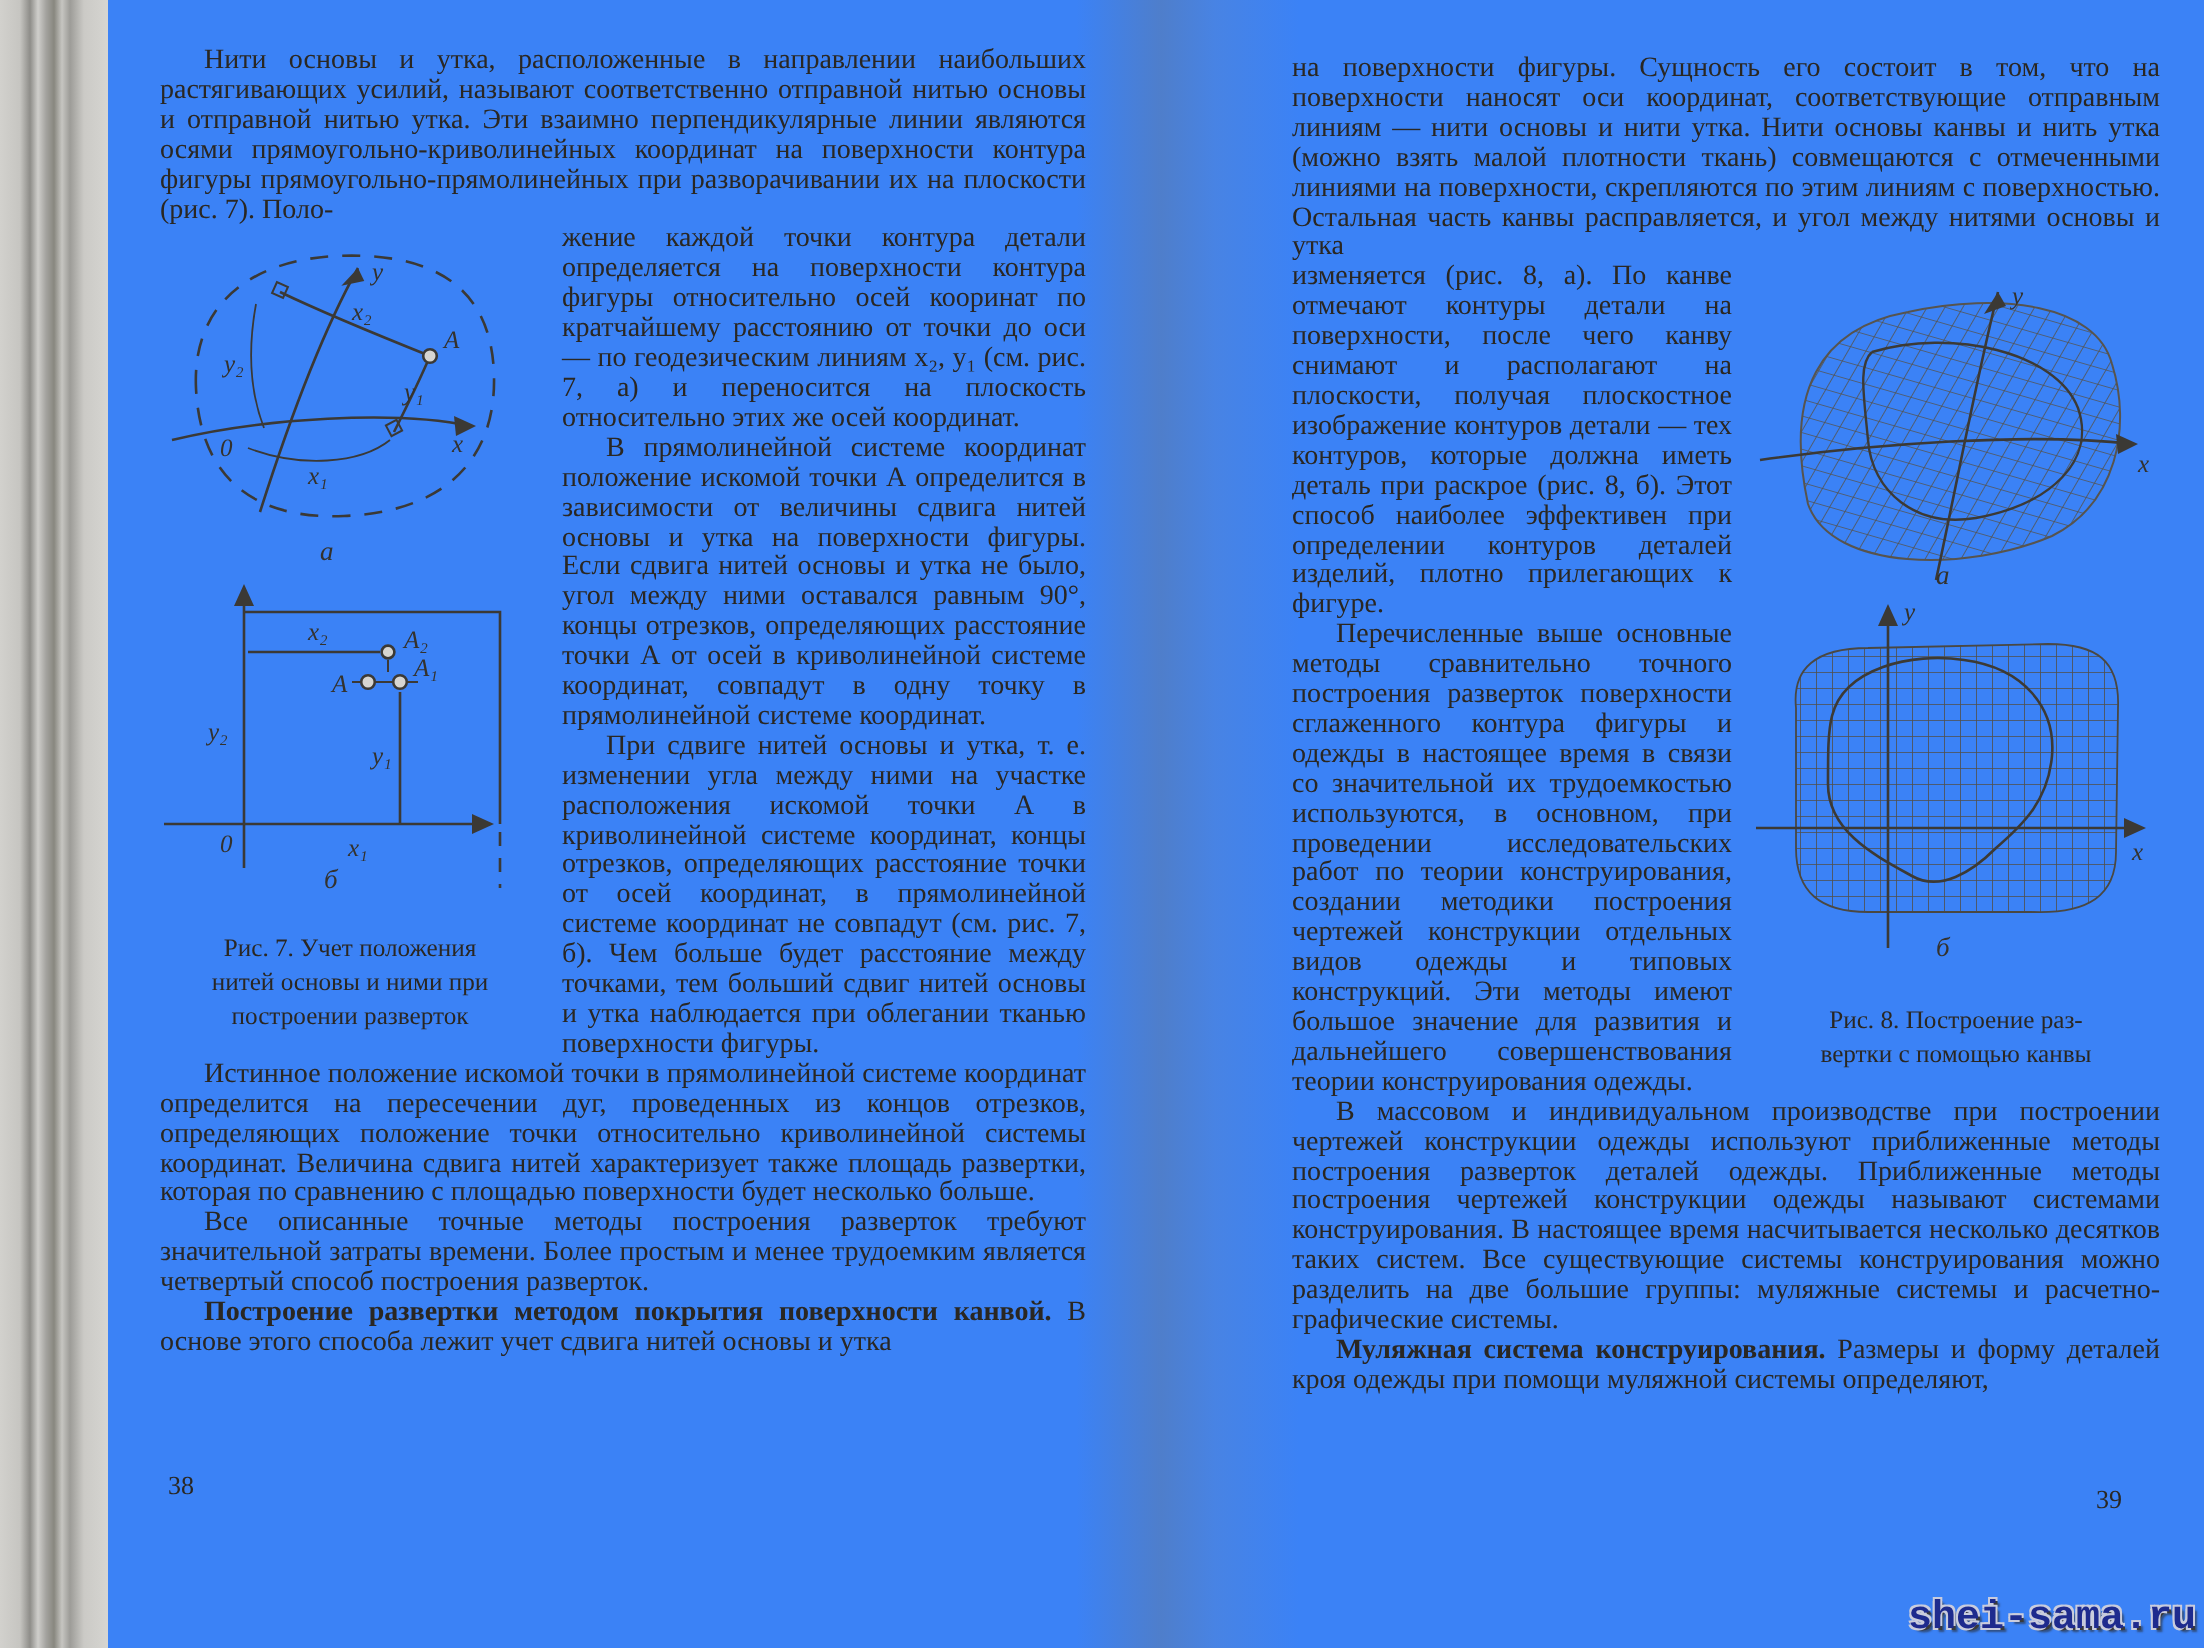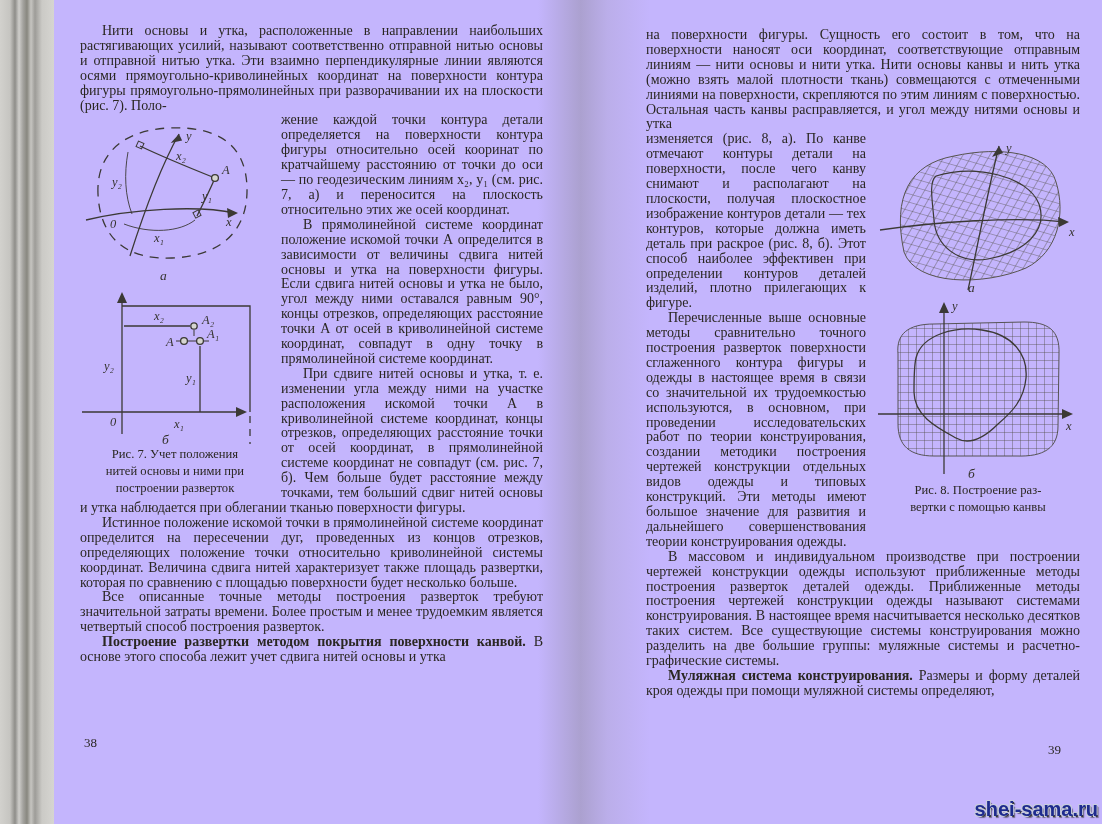--- a/index.html
+++ b/index.html
@@ -1,18 +1,18 @@
 <!DOCTYPE html>
 <html><head>
 <meta charset="utf-8">
 <style>
   html,body{margin:0;padding:0;}
   body{width:1102px;height:824px;position:relative;background:#b9b8b4;
        font-family:"Liberation Serif","DejaVu Serif",serif;}
-  #scan{position:absolute;inset:0;background:#c4b5fd;overflow:hidden;color:#2a2722;}
+  #scan{position:absolute;inset:0;background:#3b82f6;overflow:hidden;color:#2a2722;}
 
   
   #page-edges{position:absolute;left:0;top:0;width:54px;height:100%;
     background:linear-gradient(90deg,#d2d1cd 0px,#c6c5c1 10px,#8e8d89 15px,#cfcecb 19px,
       #a4a39f 23px,#88877f 27px,#c6c5c1 31px,#9d9c98 35px,#cbcac6 42px,#d6d5d1 54px);}
   #gutter-shadow{position:absolute;left:538px;top:0;width:112px;height:100%;
     background:linear-gradient(90deg,rgba(120,118,112,0) 0%,rgba(120,118,112,0.32) 38%,
       rgba(140,138,132,0.16) 62%,rgba(120,118,112,0) 100%);}
 
   
@@ -20,40 +20,40 @@
   #left-page{left:80px;top:24px;width:463px;}
   #right-page{left:646px;top:28px;width:434px;}
   .page p{margin:0;text-align:justify;text-indent:22px;}
   .page p.noindent{text-indent:0;}
   b{font-weight:bold;}
 
   
   .figblock{background:transparent;}
   #fig7-block{float:left;width:190px;margin:3px 11px 4px 0;}
   #fig8-block{float:right;width:204px;margin:2px 0 6px 10px;}
-  .fig-caption{font-size:12.6px;line-height:1.32;text-align:center;margin-top:0;}
+  .fig-caption{font-size:12.6px;line-height:1.32;text-align:center;margin-top:20px;}
   .fig-caption span{display:block;}
 
   svg{display:block;}
   .axis-label{font:italic 12.5px "Liberation Serif","DejaVu Sans",serif;fill:#34322d;}
   .fig-letter{font:italic 13.5px "Liberation Serif","DejaVu Sans",serif;fill:#34322d;}
 
   
   .section-heading{clear:both;text-align:center;font-weight:bold;font-size:13.2px;
     line-height:1.55;letter-spacing:.3px;margin:16px 0 12px 0;}
   .section-heading span{display:block;}
 
   
   .page-number{position:absolute;font-size:13px;}
   #pn-left{left:84px;top:735px;text-align:right;}
   #pn-right{left:1048px;top:742px;}
 
   
   #watermark{position:absolute;right:4px;bottom:3px;
-    font-family:Liberation Sans, sans-serif;font-weight:bold;font-size:20px;
+    font-family:Liberation Mono, monospace;font-weight:bold;font-size:20px;
     color:#1e2b8e;
     text-shadow:-1px -1px 0 #c9ccdd,1px -1px 0 #c9ccdd,-1px 1px 0 #c9ccdd,
                 1px 1px 0 #3a3a3a,2px 2px 1px rgba(40,40,40,.55);}
 </style>
 </head>
 <body>
 
 <div id="scan">
   <div id="page-edges"></div>
   <div id="gutter-shadow"></div>

